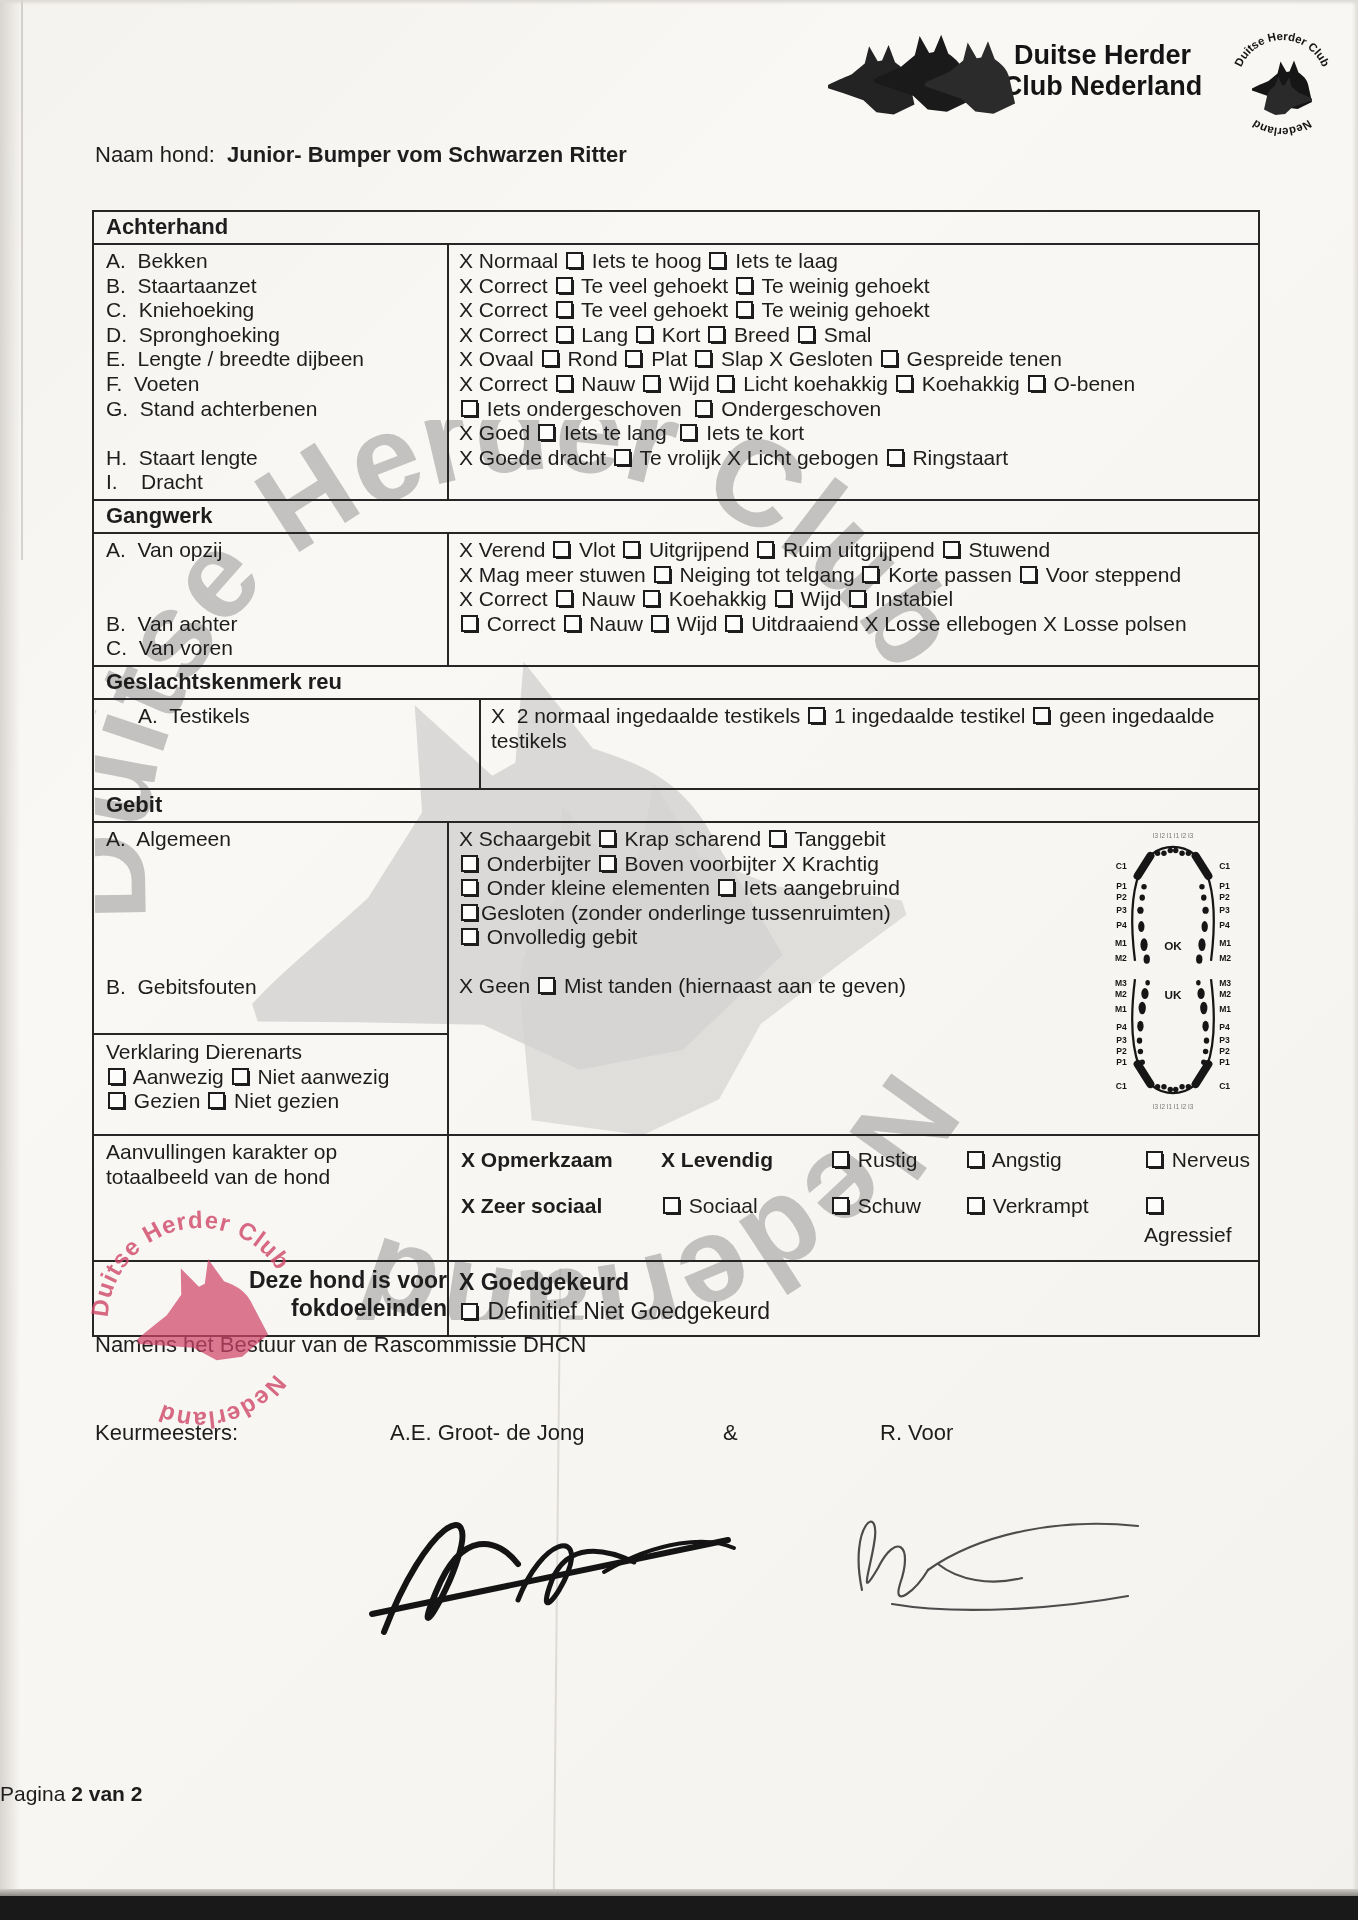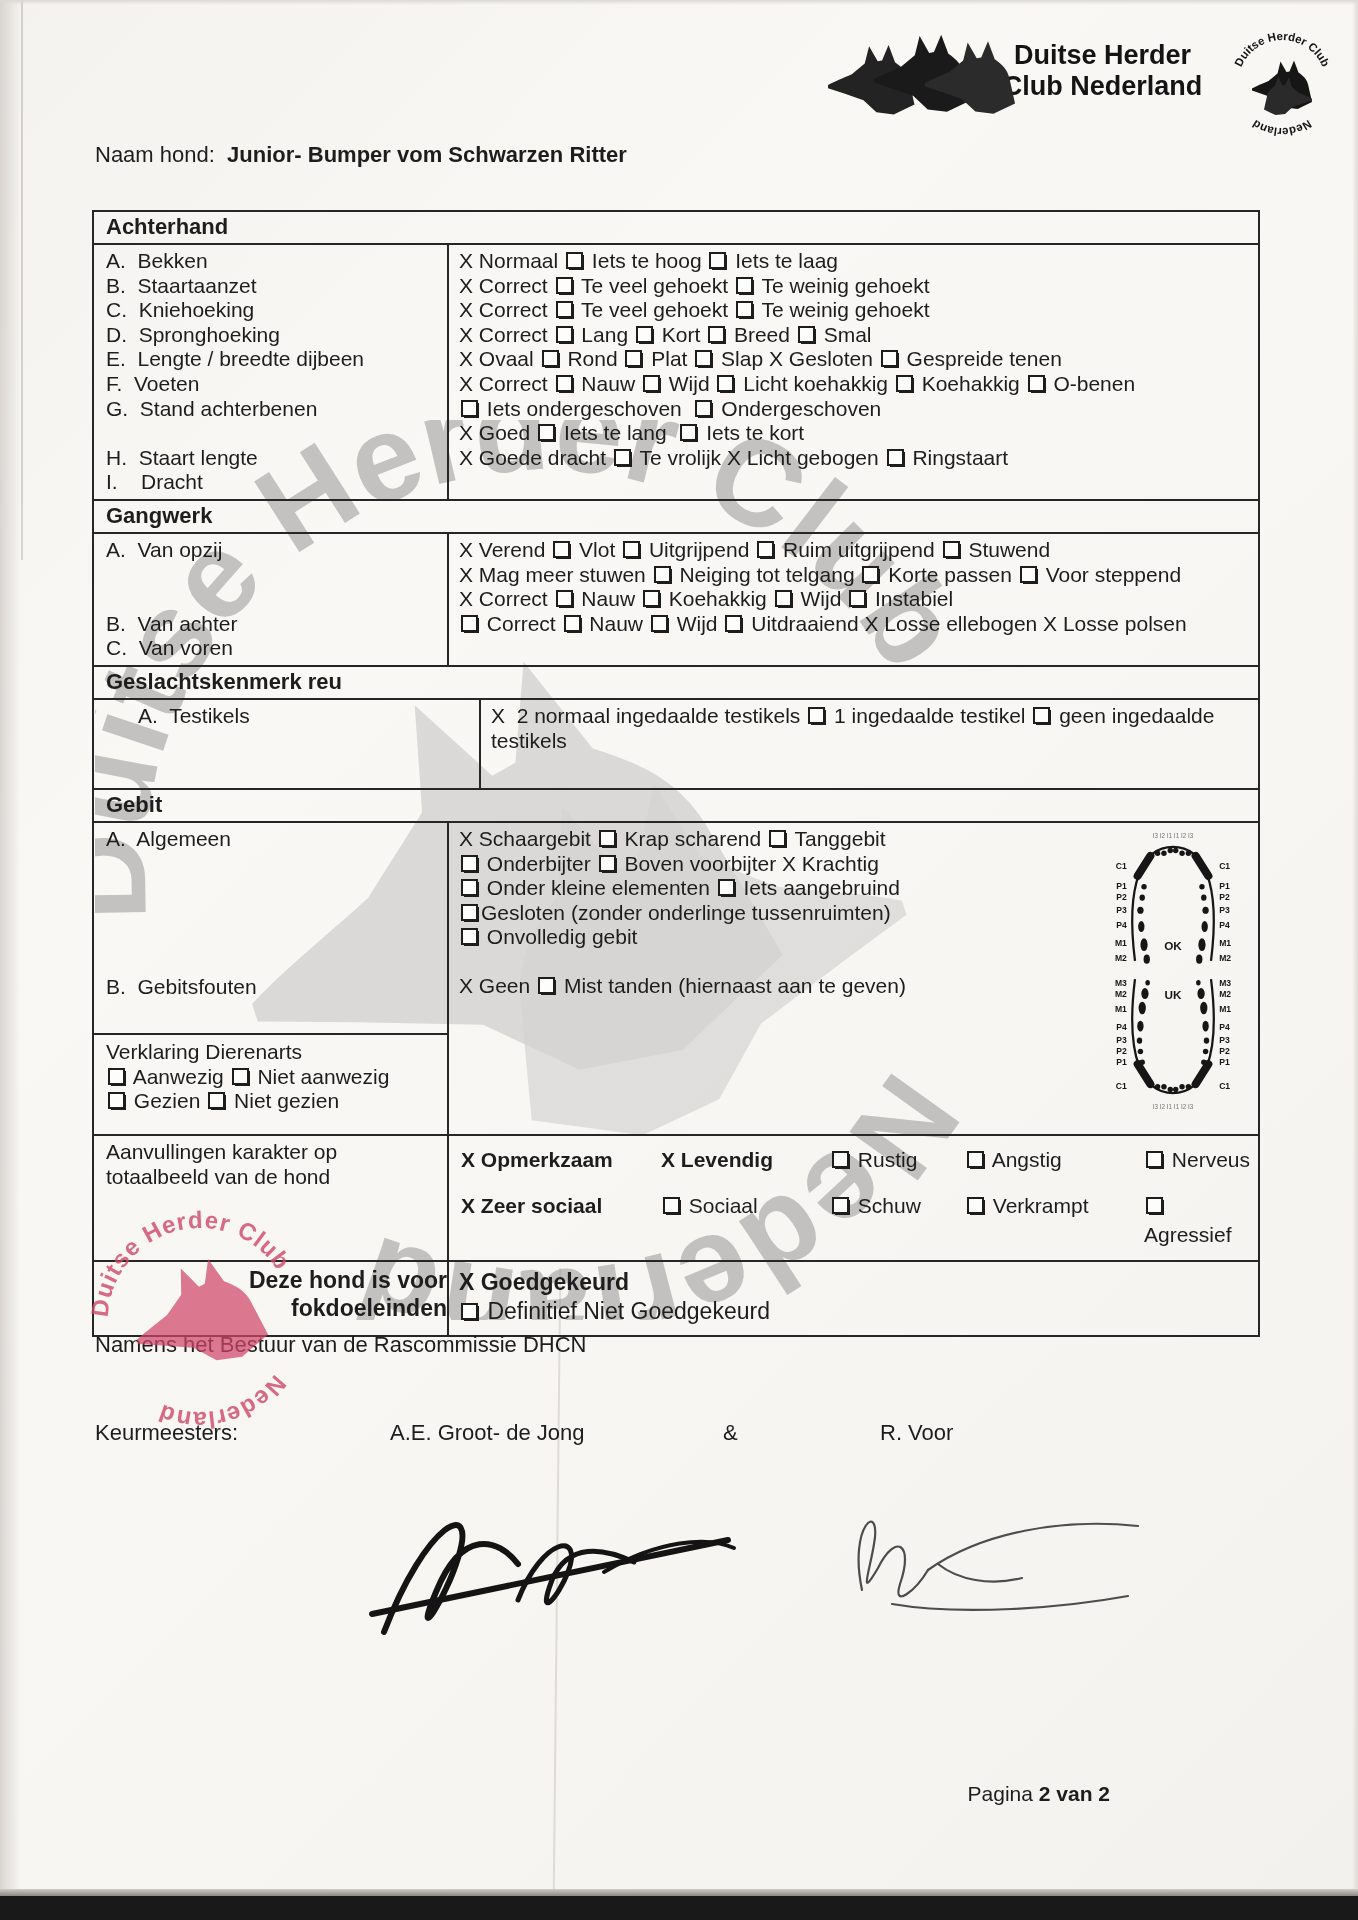--- a/index.html
+++ b/index.html
@@ -42,21 +42,21 @@
   .kcell{line-height:29px;font-size:21px;white-space:pre-wrap;}
   
   .fok-left .line{font-size:23px;font-weight:bold;line-height:28px;text-align:right;}
   .fok-lines{padding:6px 0 8px 10px;}
   .fok-line{font-size:23px;line-height:29.5px;white-space:pre-wrap;}
   .fok-line:first-child{font-weight:bold;}
   
   .namens{position:absolute;left:95px;top:1332px;font-size:22px;z-index:2;}
   .keurm{position:absolute;left:95px;top:1420px;width:1050px;height:30px;font-size:22px;z-index:2;}
   .keurm span{position:absolute;top:0;}
-  .pagina{position:absolute;left:0;top:1782px;width:1110px;text-align:right;font-size:21px;z-index:2;}
+  .pagina{position:absolute;left:0;top:1782px;width:1110px;text-align:left;font-size:21px;z-index:2;}
   .wm{position:absolute;left:95px;top:420px;z-index:1;pointer-events:none;}
   .stamp{position:absolute;left:72px;top:1192px;z-index:3;pointer-events:none;opacity:.8;}
   .sig{position:absolute;z-index:2;}
 </style>
 </head>
 <body>
 
 <div class="page">
 
   <svg width="0" height="0" style="position:absolute" aria-hidden="true">

